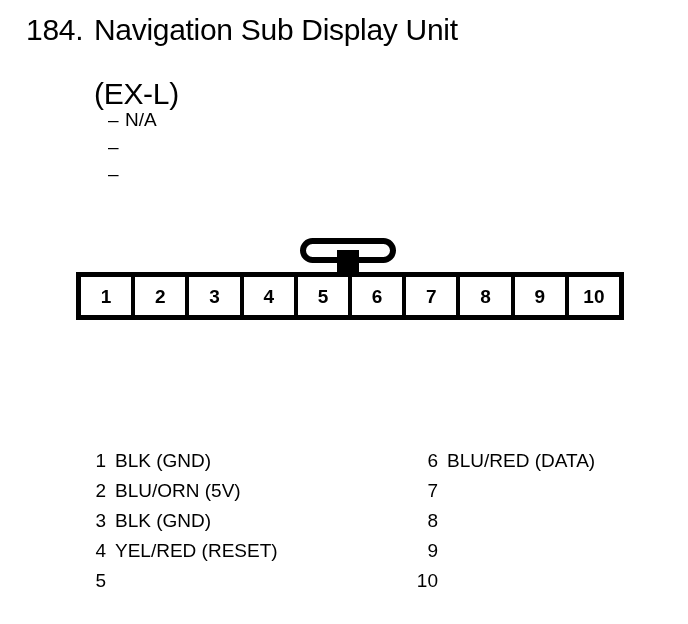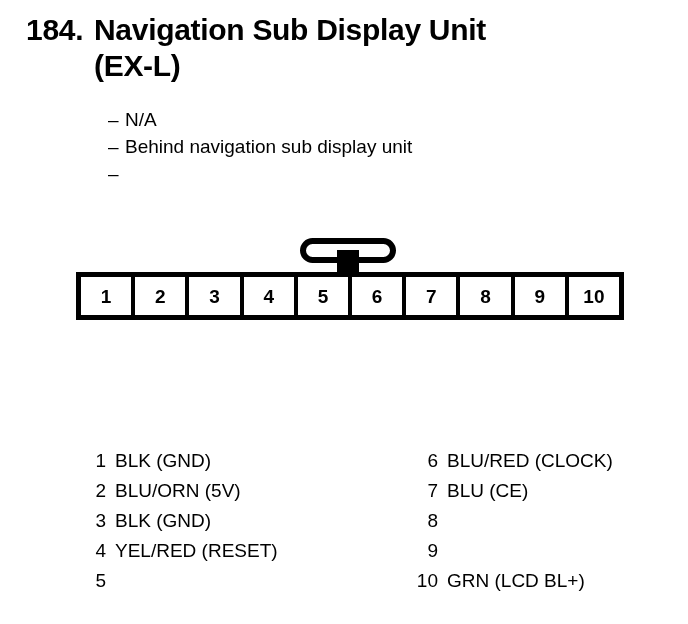--- a/index.html
+++ b/index.html
@@ -20,31 +20,32 @@
 
   
   #heading {
     position: absolute;
     left: 26px;
     top: 12px;
     width: 640px;
   }
   .title-line {
     font-size: 30px;
-    font-weight: bold;
+    font-weight: normal;
     line-height: 36px;
     letter-spacing: -0.3px;
     white-space: nowrap;
   }
   .title-line .num {
     display: inline-block;
     width: 68px;
   }
   .title-line.cont {
     padding-left: 68px;
+    margin-top: 28px;
   }
 
   
   #notes {
     position: absolute;
     left: 108px;
     top: 106px;
     width: 560px;
   }
   .note-row {
@@ -140,21 +141,20 @@
   </div>
 </div>
 
 <div id="notes">
   <div class="note-row">
     <span class="note-dash">–</span>
     <span>N/A</span>
   </div>
   <div class="note-row">
     <span class="note-dash">–</span>
-    <span>Behind navigation sub display unit</span>
   </div>
   <div class="note-row">
     <span class="note-dash">–</span>
   </div>
 </div>
 
 <div id="connector-figure">
 
   <svg id="latch" viewBox="0 0 96 40">
 
@@ -198,31 +198,29 @@
       <span>YEL/RED (RESET)</span>
     </div>
     <div class="legend-row">
       <span class="legend-num">5</span>
     </div>
   </div>
 
   <div class="legend-col right">
     <div class="legend-row">
       <span class="legend-num">6</span>
-      <span>BLU/RED (CLOCK)</span>
+      <span>BLU/RED (DATA)</span>
     </div>
     <div class="legend-row">
       <span class="legend-num">7</span>
-      <span>BLU (CE)</span>
     </div>
     <div class="legend-row">
       <span class="legend-num">8</span>
     </div>
     <div class="legend-row">
       <span class="legend-num">9</span>
     </div>
     <div class="legend-row">
       <span class="legend-num">10</span>
-      <span>GRN (LCD BL+)</span>
     </div>
   </div>
 
 </div>
 
 </body></html>

